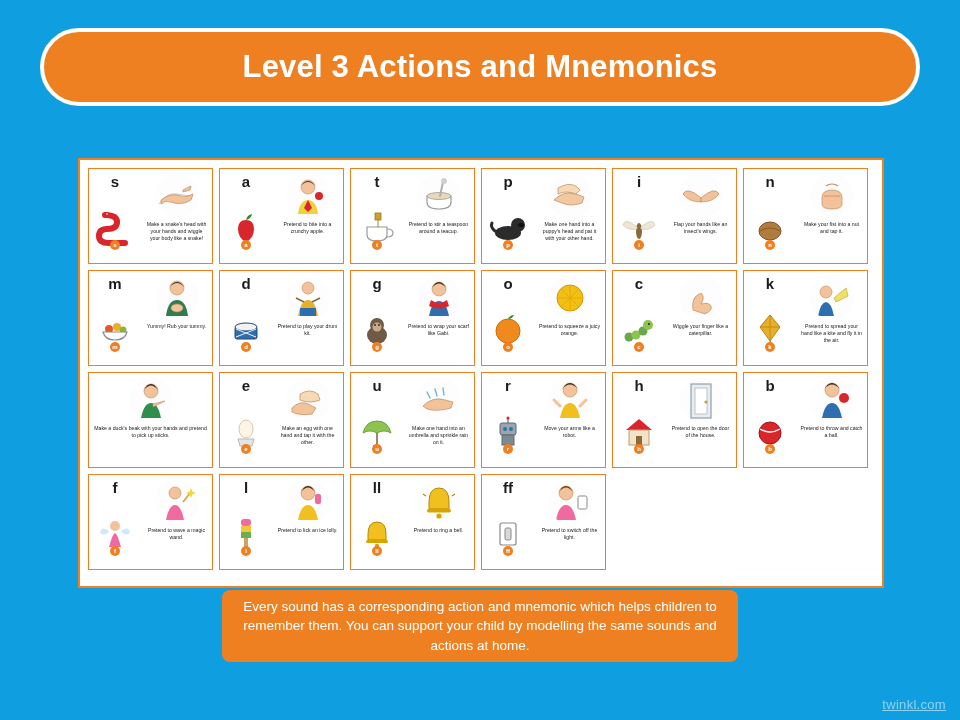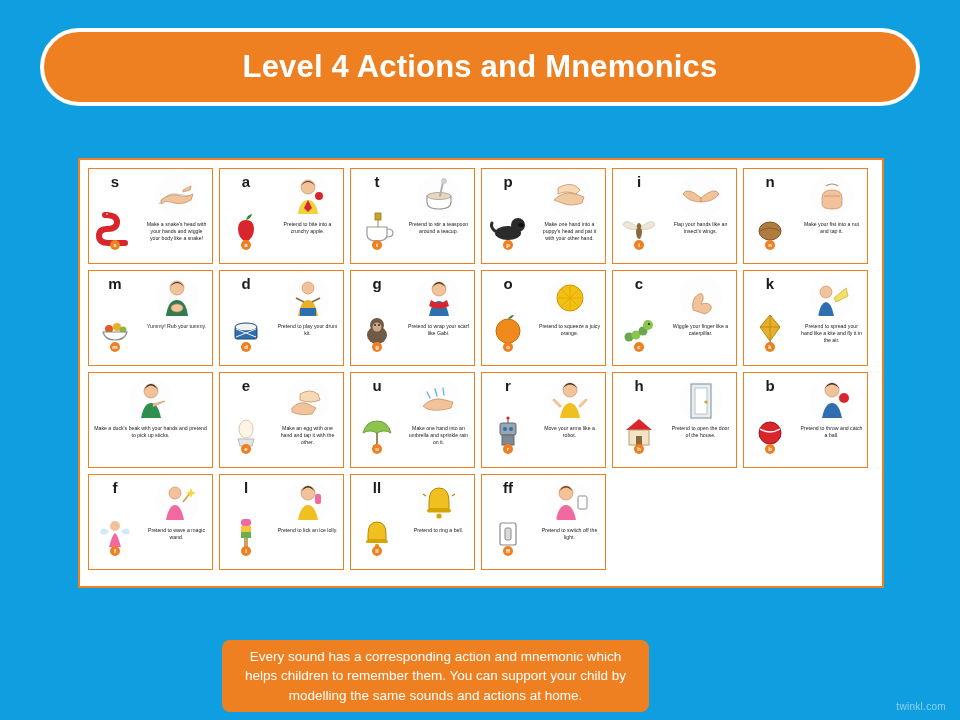--- a/index.html
+++ b/index.html
@@ -166,22 +166,22 @@
     border-radius: 50%;
     overflow: hidden;
     position: relative;
     background: #fdfdfd;
   }
 
   
   .footer-note {
     position: absolute;
     left: 222px;
-    top: 640px;
-    width: 427px;
+    top: 590px;
+    width: 516px;
     height: 72px;
     background: #ef8022;
     border-radius: 8px;
     display: flex;
     align-items: center;
     justify-content: center;
     box-sizing: border-box;
     padding: 6px 14px;
   }
   .footer-text {
@@ -190,29 +190,30 @@
     line-height: 1.45;
     text-align: center;
   }
 
   
   .watermark {
     position: absolute;
     right: 14px;
     bottom: 8px;
     color: #8fd3f2;
-    font-size: 10px;
+    font-size: 13px;
     letter-spacing: 0.3px;
+    text-decoration: underline;
   }
 </style>
 </head>
 <body>
 
 <div class="title-banner">
-  <div class="title-text">Level 4 Actions and Mnemonics</div>
+  <div class="title-text">Level 3 Actions and Mnemonics</div>
 </div>
 
 <div class="grid-panel">
   <div class="grid-rows">
 
     <div class="grid-row">
       <div class="card">
         <div class="card-left">
           <div class="card-letter">s</div>
           <div class="letter-pic">

